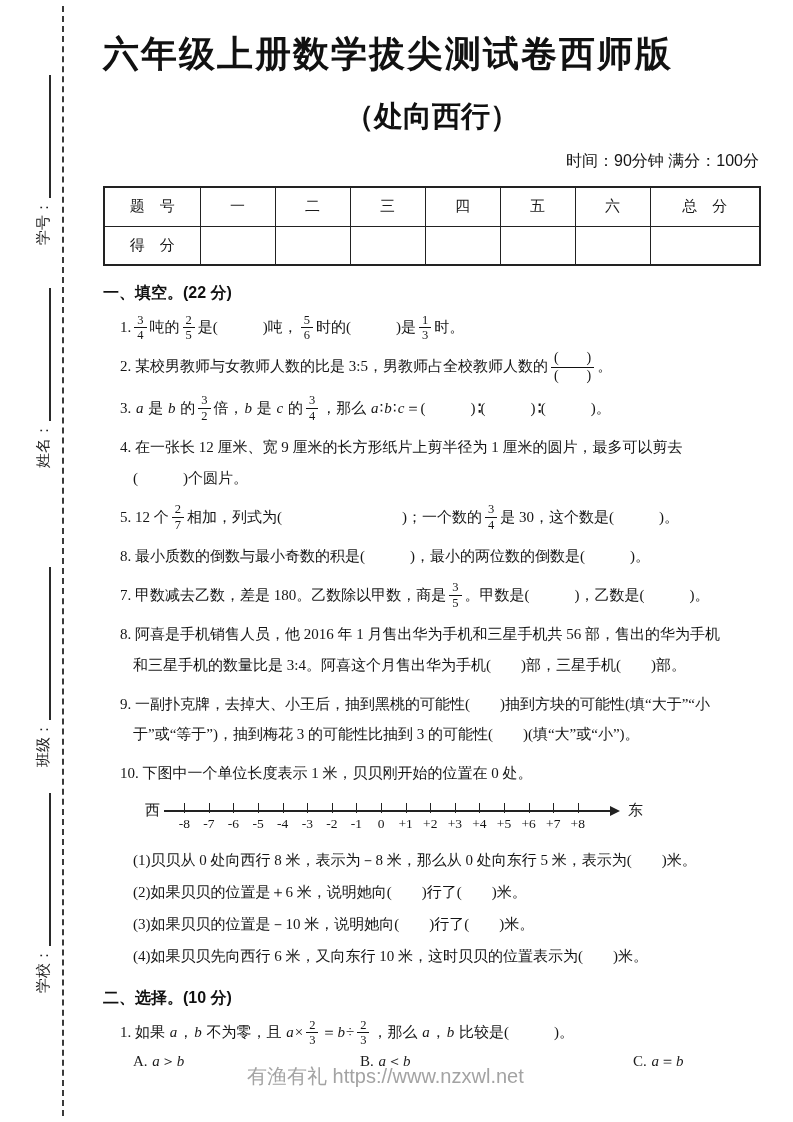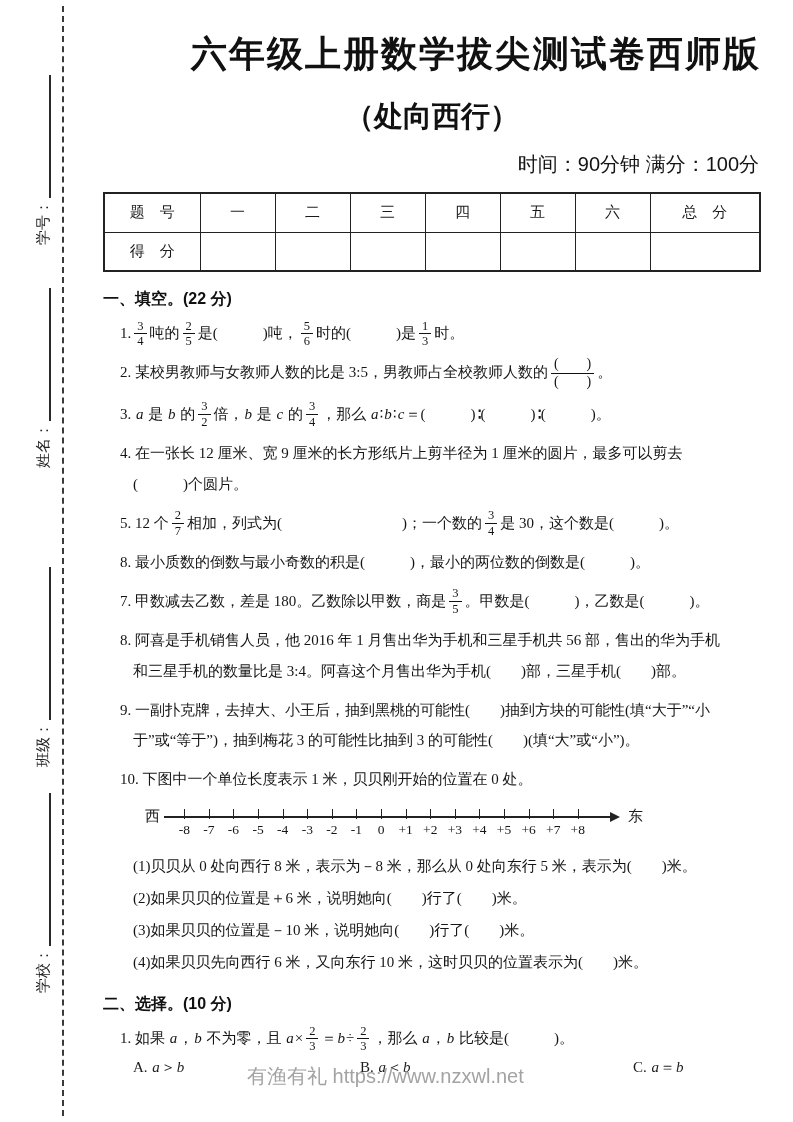--- a/index.html
+++ b/index.html
@@ -25,33 +25,33 @@
   .side-field .side-line { flex:1; border-bottom:2px solid #2a2a2a; margin-bottom:3px; margin-left:2px; }
   .sf-xuehao { width:170px; left:-45px; top:146px; }
   .sf-xingming { width:180px; left:-50px; top:364px; }
   .sf-banji { width:200px; left:-60px; top:653px; }
   .sf-xuexiao { width:200px; left:-60px; top:879px; }
 
   
   .content { position:absolute; left:103px; top:0; width:658px; }
 
   .title {
-    margin-top:30px; text-align:right;
+    margin-top:30px; text-align:left;
     font-family:"Liberation Sans","DejaVu Sans",sans-serif;
     font-weight:700; font-size:36px; letter-spacing:2px; color:#111;
   }
   .subtitle {
     margin-top:18px; text-align:center;
     font-family:"Liberation Sans","DejaVu Sans",sans-serif;
     font-weight:700; font-size:29px; color:#111;
   }
   .meta {
     margin-top:14px; text-align:right; padding-right:2px;
     font-family:"Liberation Sans","DejaVu Sans",sans-serif;
-    font-size:20px; color:#141414;
+    font-size:16px; color:#141414;
   }
 
   
   table.score-table {
     margin-top:14px; width:100%; border-collapse:collapse;
     border:2px solid #222;
     font-family:"Liberation Sans","DejaVu Sans",sans-serif;
     font-size:15px; color:#1a1a1a;
   }
   .score-table td { border:1px solid #222; height:39px; text-align:center; vertical-align:middle; }

